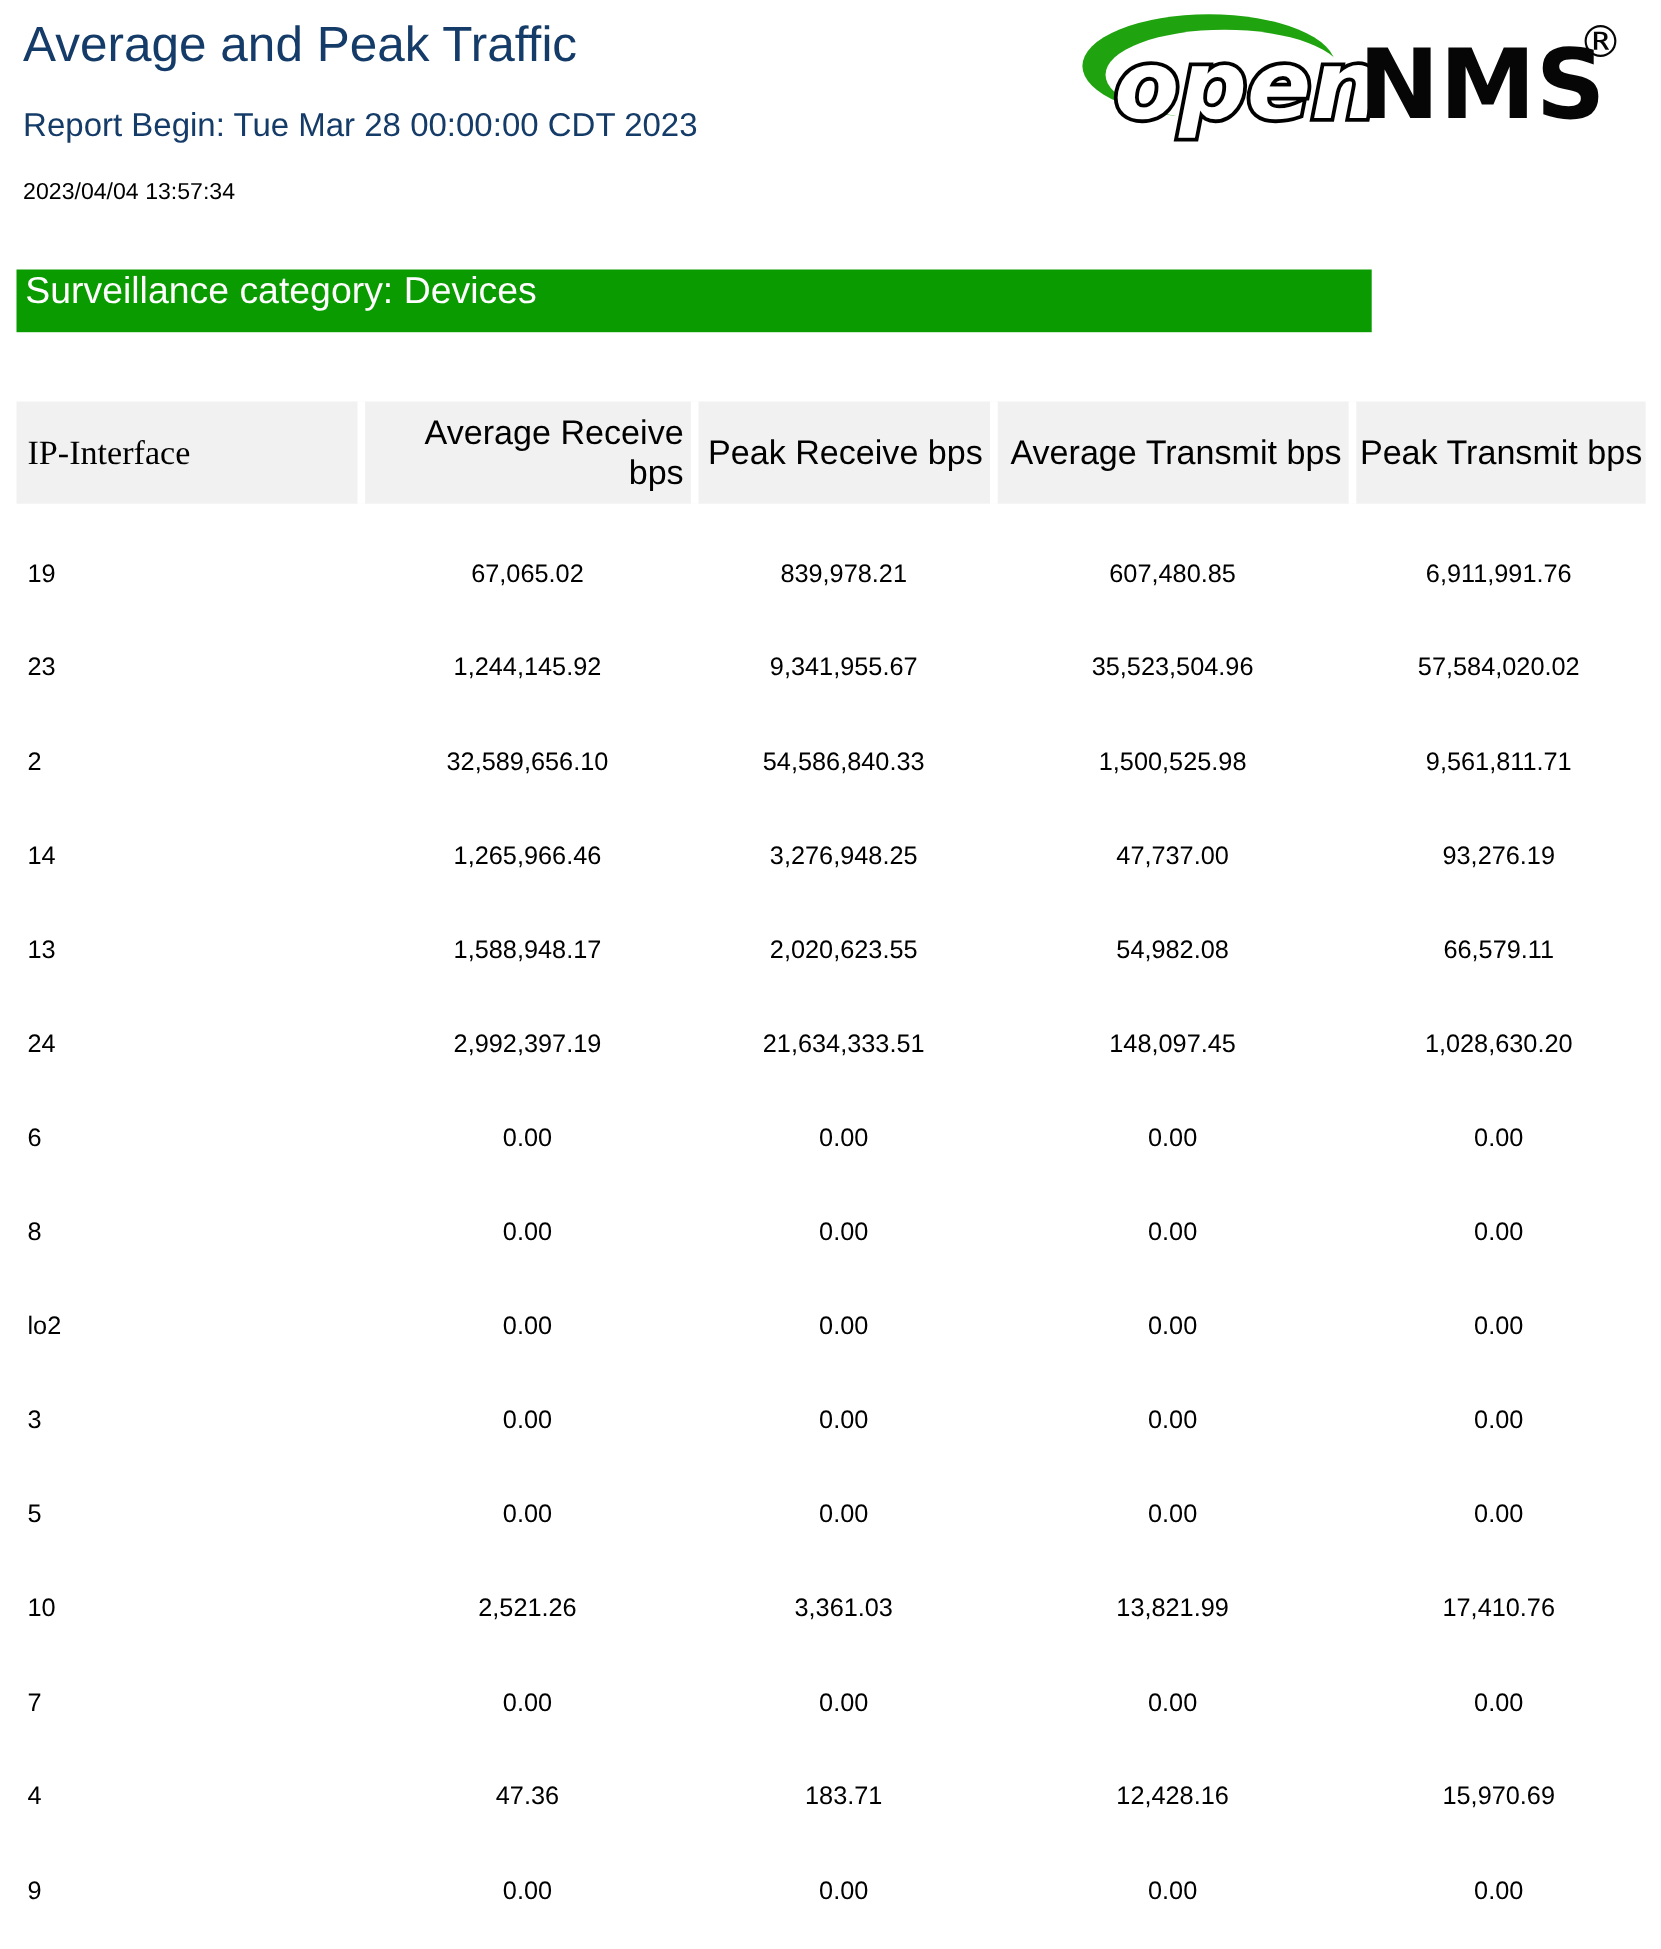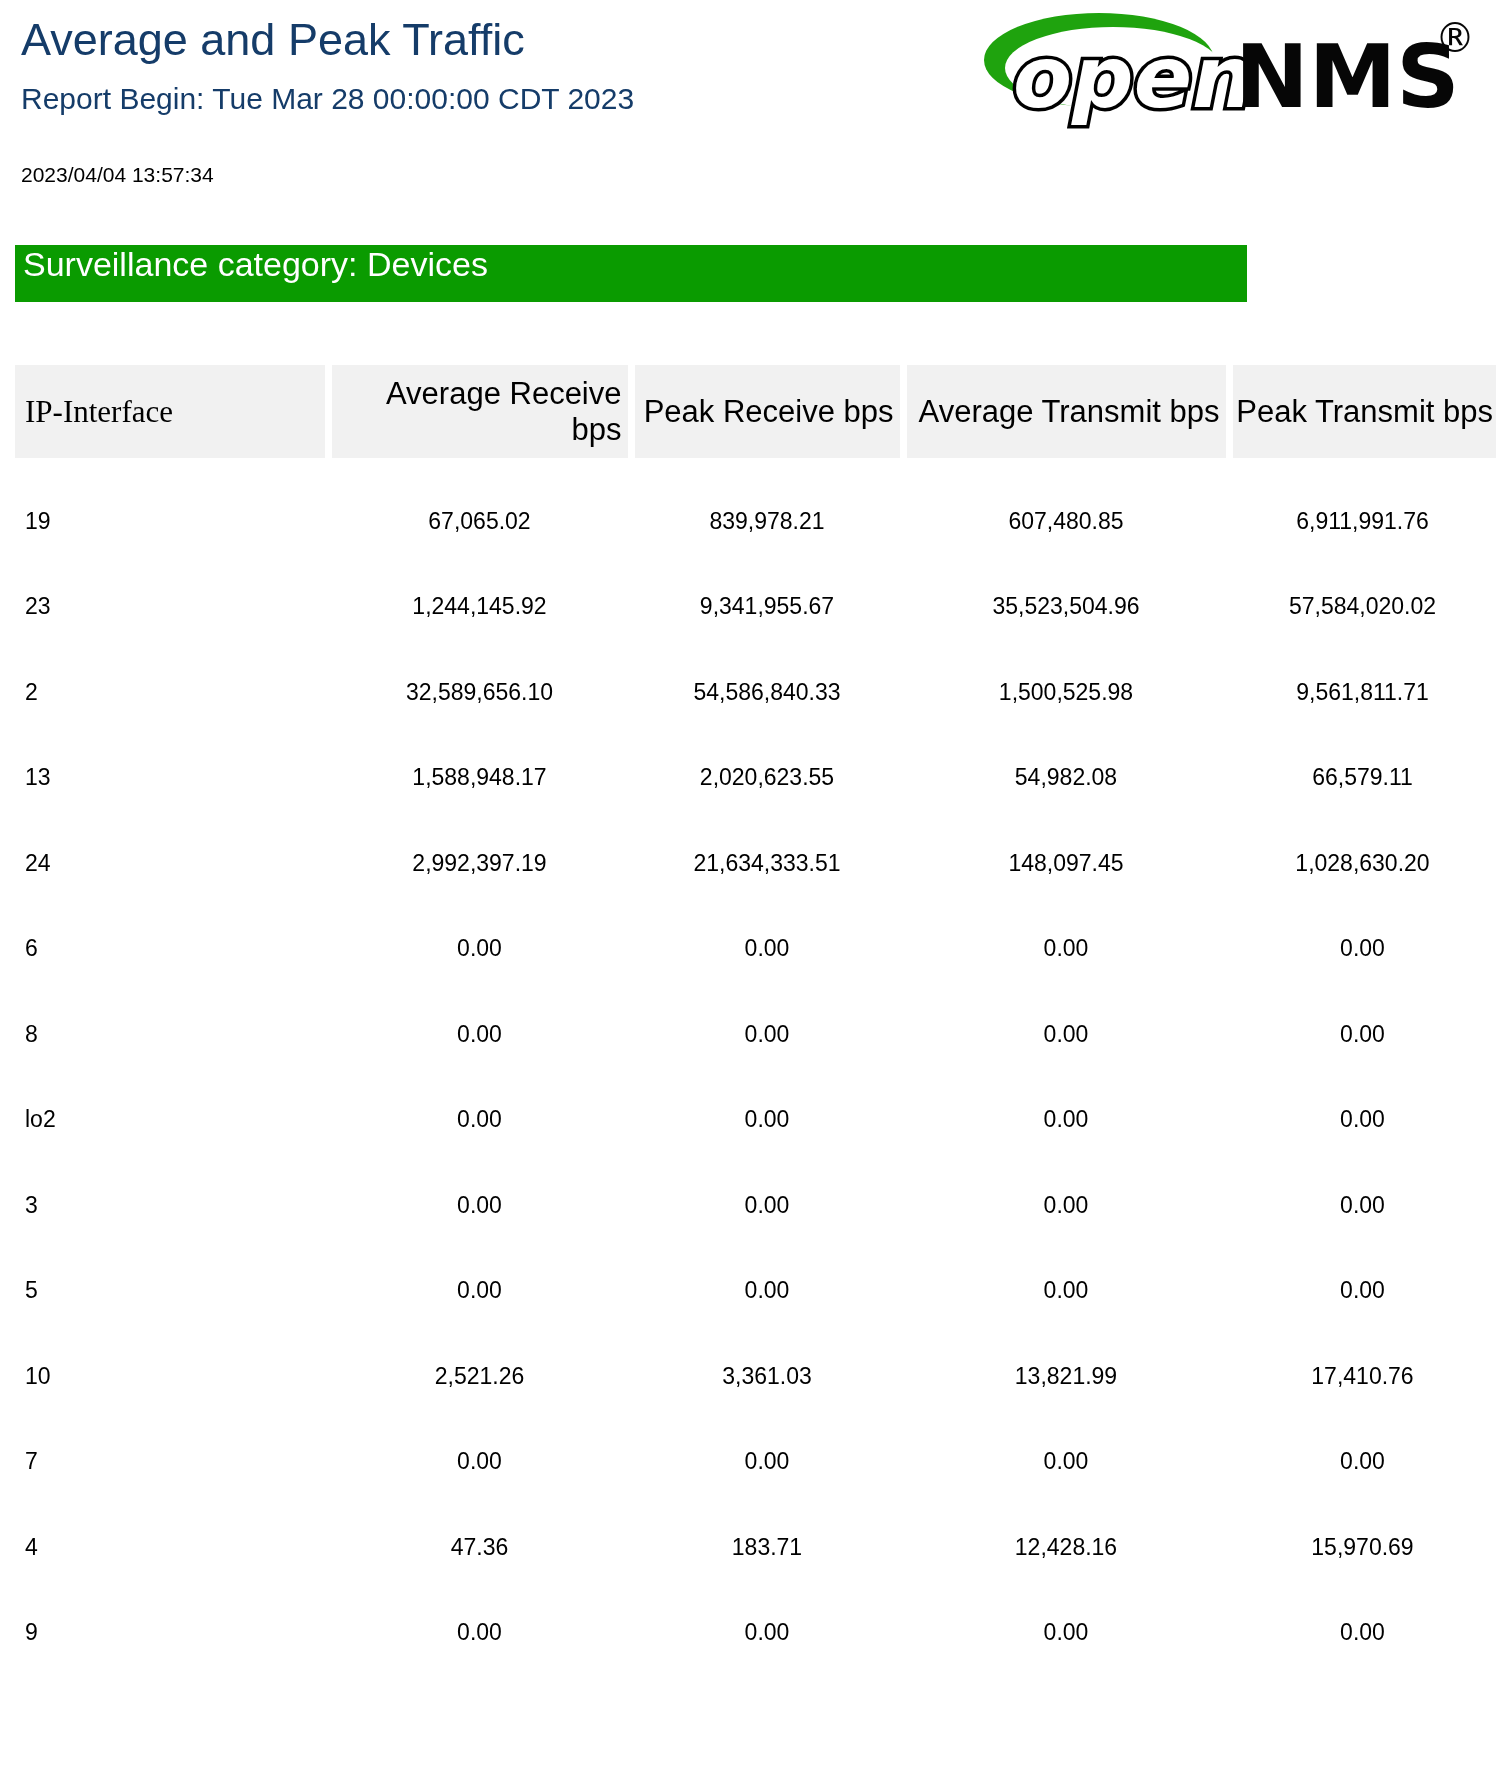--- a/index.html
+++ b/index.html
@@ -5,21 +5,21 @@
   html,body { margin:0; padding:0; background:#ffffff; }
   #page {
     position:relative; width:1510px; height:1772px; overflow:hidden;
     font-family:"Liberation Sans", sans-serif; background:#fff;
   }
   .title {
     position:absolute; left:21px; top:14px;
     font-size:45px; line-height:1.15; color:var(--title-blue,#153c69);
   }
   .report-begin {
-    position:absolute; left:21px; top:82px;
+    position:absolute; left:21px; top:98px;
     font-size:30px; color:var(--title-blue,#153c69);
   }
   .timestamp {
     position:absolute; left:21px; top:163px;
     font-size:21px; color:#000;
   }
   .logo { position:absolute; left:983px; top:8px; width:492px; height:126px; }
   .banner {
     position:absolute; left:15px; top:245px; width:1232px; height:57px;
     background:var(--banner-green,#0a9b00); color:#ffffff;
@@ -122,20 +122,27 @@
           <td>57,584,020.02</td>
         </tr>
         <tr>
           <td>2</td>
           <td>32,589,656.10</td>
           <td>54,586,840.33</td>
           <td>1,500,525.98</td>
           <td>9,561,811.71</td>
         </tr>
         <tr>
+          <td>14</td>
+          <td>1,265,966.46</td>
+          <td>3,276,948.25</td>
+          <td>47,737.00</td>
+          <td>93,276.19</td>
+        </tr>
+        <tr>
           <td>13</td>
           <td>1,588,948.17</td>
           <td>2,020,623.55</td>
           <td>54,982.08</td>
           <td>66,579.11</td>
         </tr>
         <tr>
           <td>24</td>
           <td>2,992,397.19</td>
           <td>21,634,333.51</td>

